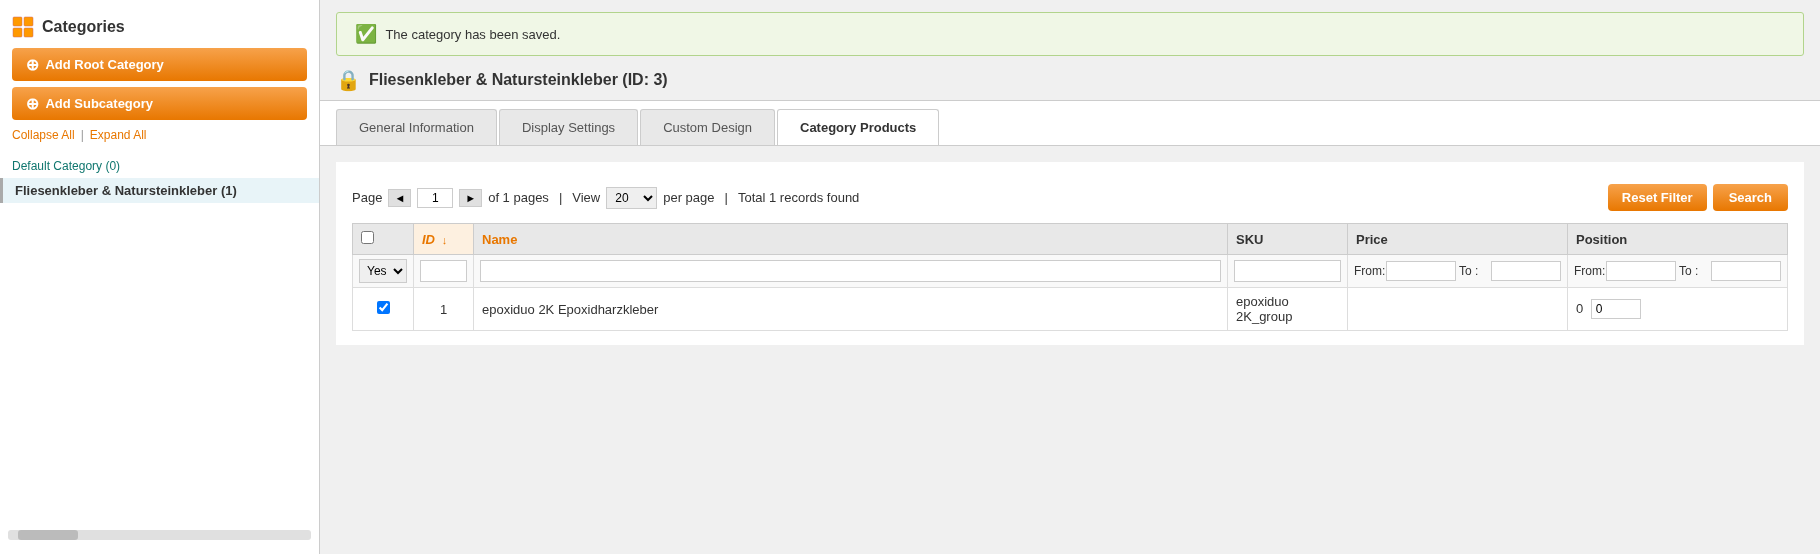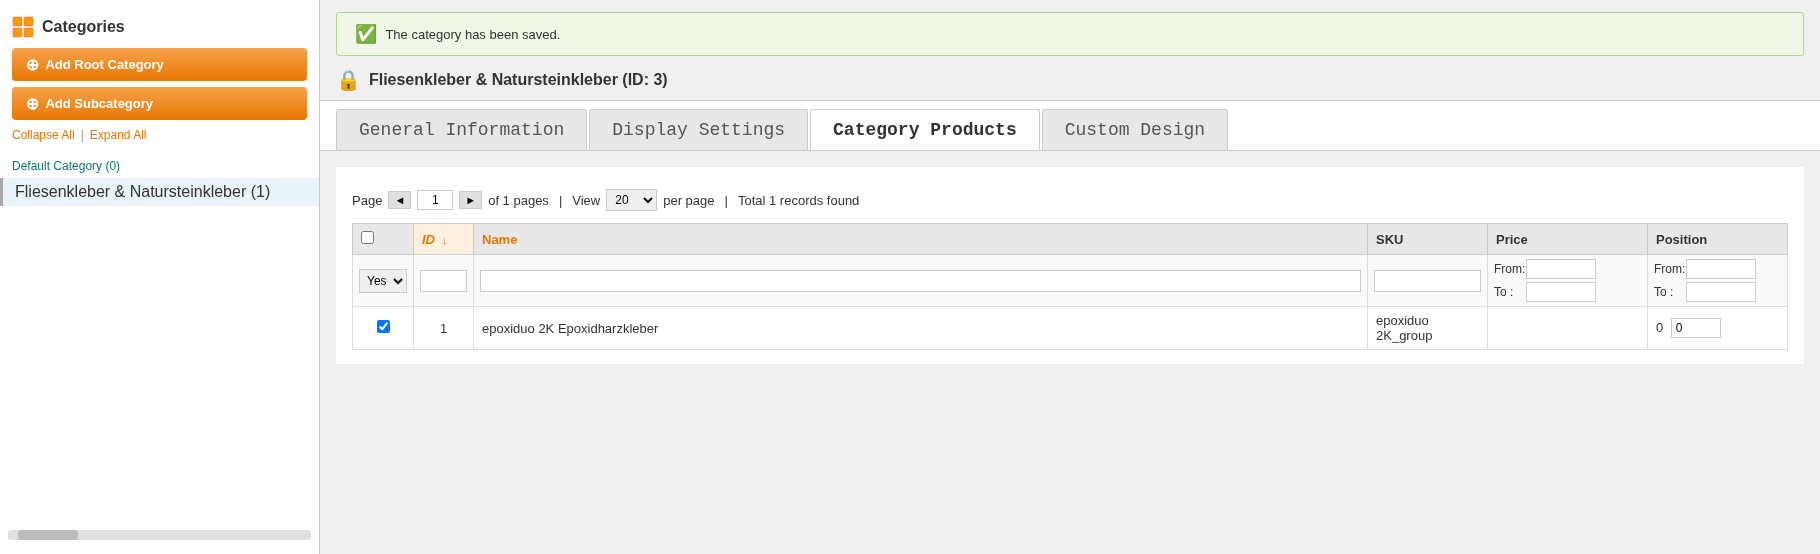--- a/index.html
+++ b/index.html
@@ -66,22 +66,22 @@
     .tree-item {
       padding: 5px 12px;
       color: #0f766e;
       font-size: 12px;
       cursor: pointer;
     }
     .tree-item.selected {
       background: #e8f4f8;
       border-left: 3px solid #aaa;
       color: #333;
-      font-weight: normal;
-      font-size: 16px;
+      font-weight: bold;
+      font-size: 13px;
     }
     .sidebar-scrollbar {
       height: 10px;
       background: #e0e0e0;
       margin: 4px 8px;
       border-radius: 3px;
       position: relative;
     }
     .sidebar-scrollbar-thumb {
       height: 10px;
@@ -195,26 +195,25 @@
       display: flex;
       border-bottom: 1px solid #ccc;
       margin: 0;
     }
     .tab {
       padding: 10px 22px;
       border: 1px solid #ccc;
       border-bottom: none;
       background: #e8e8e8;
       cursor: pointer;
-      font-size: 18px;
+      font-size: 13px;
       color: #555;
       margin-right: 2px;
       margin-top: 8px;
       border-radius: 3px 3px 0 0;
-      font-family: Liberation Mono, monospace;
     }
     .tab.active {
       background: #fff;
       color: #333;
       font-weight: bold;
       border-color: #ccc;
     }
 
     
     .content-area {
@@ -321,21 +320,21 @@
     .name-col { }
     .sku-col { width: 120px; }
     .price-col { width: 160px; }
     .position-col { width: 140px; }
     .sort-arrow {
       display: inline-block;
       color: #e87700;
       font-size: 11px;
       margin-left: 3px;
     }
-    .price-range { display: flex; flex-direction: column; gap: 3px; }
+    .price-range { display: flex; flex-direction: row; gap: 3px; }
     .price-row { display: flex; align-items: center; gap: 4px; font-size: 12px; }
     .price-row label { width: 28px; color: #333; }
     .price-input { width: 70px; border: 1px solid #ccc; padding: 2px 4px; font-size: 12px; }
   </style>
 </head>
 <body>
 
 <div class="sidebar">
   <div class="sidebar-title">
     <svg class="sidebar-title-icon" viewBox="0 0 22 22" fill="none">
@@ -390,25 +389,25 @@
 
   <div class="divider"></div>
 
   <div class="tabs-container">
     <div class="tab">
       <span>General Information</span>
     </div>
     <div class="tab">
       <span>Display Settings</span>
     </div>
+    <div class="tab">
+      <span>Custom Design</span>
+    </div>
     <div class="tab active">
       <span>Category Products</span>
-    </div>
-    <div class="tab">
-      <span>Custom Design</span>
     </div>
   </div>
 
   <div class="content-area">
 
     <div class="pagination-bar">
       <span>Page</span>
       <button style="background:#e0e0e0;border:1px solid #ccc;padding:2px 5px;cursor:pointer;font-size:11px;">◄</button>
       <input class="page-input" type="text" value="1" style="">
       <button style="background:#e0e0e0;border:1px solid #ccc;padding:2px 5px;cursor:pointer;font-size:11px;">►</button>
@@ -416,20 +415,24 @@
       <span style="margin:0 4px;">|</span>
       <span>View</span>
       <select class="view-select">
         <option>20</option>
         <option>50</option>
         <option>100</option>
       </select>
       <span>per page</span>
       <span style="margin:0 4px;">|</span>
       <span>Total 1 records found</span>
+      <div class="pagination-actions">
+        <button class="btn-reset-filter">Reset Filter</button>
+        <button class="btn-search">Search</button>
+      </div>
     </div>
 
     <table class="products-table">
       <thead>
         <tr>
           <th class="checkbox-col">
             <input type="checkbox" style="">
           </th>
           <th class="id-col sortable id-col">
             <span>ID</span>

